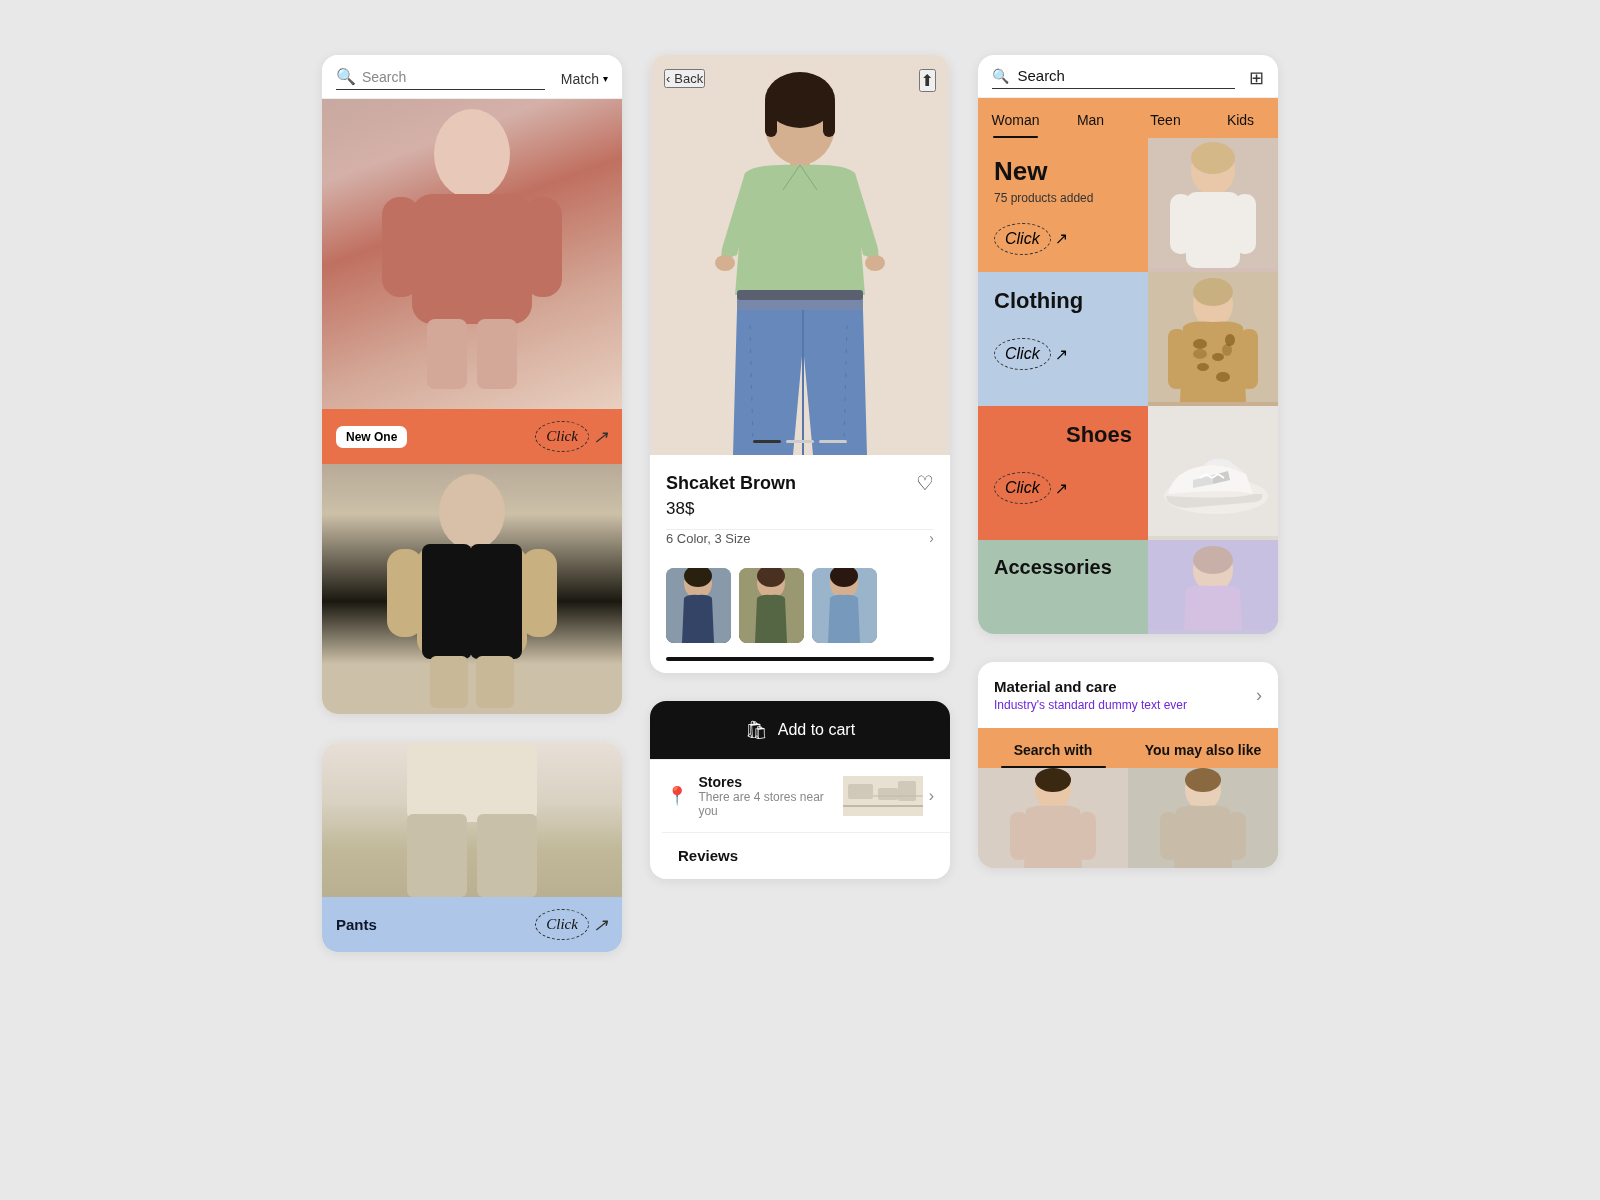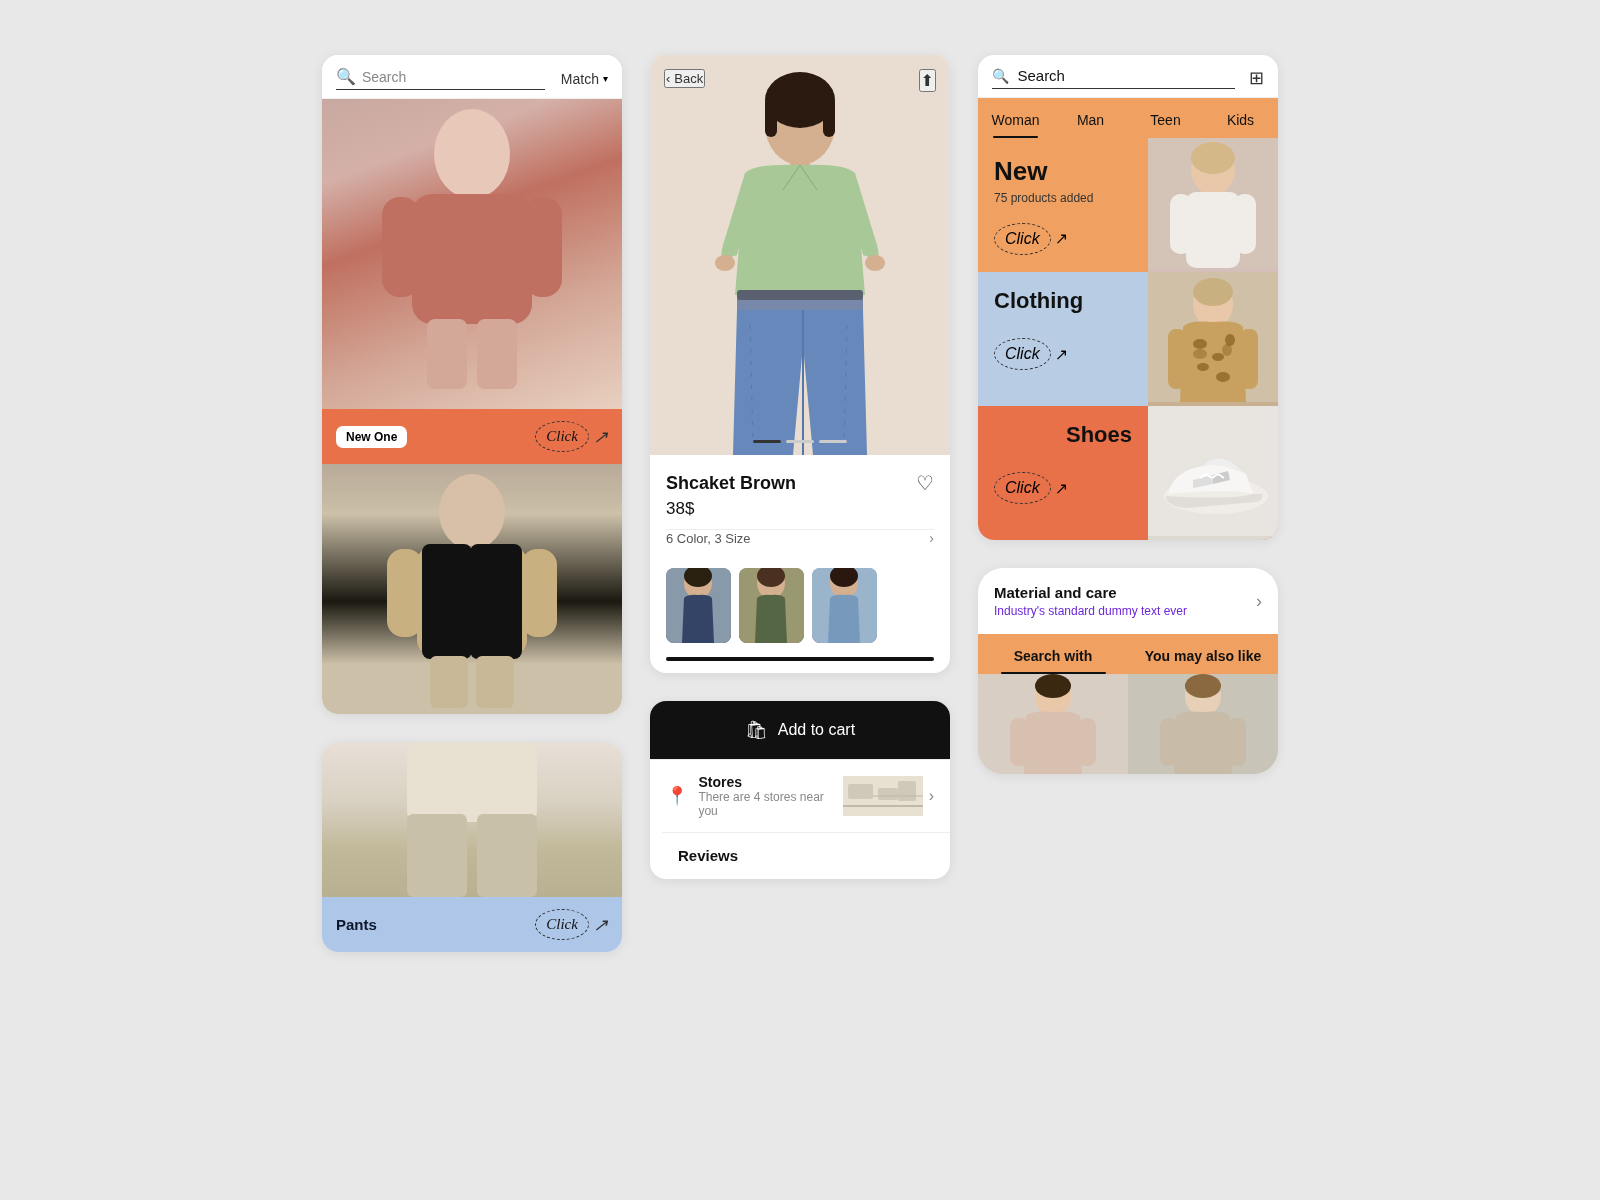--- a/index.html
+++ b/index.html
@@ -516,21 +516,21 @@
     .acc-img {
       width: 130px;
       background: #c8c4e0;
       flex-shrink: 0;
     }
 
     
     .bottom-card {
       margin-top: 28px;
       background: #fff;
-      border-radius: 25px;
+      border-radius: 16px;
       overflow: hidden;
       box-shadow: 0 2px 12px rgba(0,0,0,0.08);
     }
 
     .material-row {
       display: flex;
       justify-content: space-between;
       align-items: center;
       padding: 16px;
     }
@@ -934,20 +934,33 @@
             <path d="M18 90 Q18 100 38 102 L108 96 Q116 94 114 88 L105 88 Q85 94 18 90 Z" fill="#e0dcd8"></path>
 
             <line x1="52" y1="72" x2="58" y2="68" stroke="#fff" stroke-width="2"></line>
             <line x1="58" y1="68" x2="64" y2="72" stroke="#fff" stroke-width="2"></line>
             <line x1="64" y1="72" x2="70" y2="68" stroke="#fff" stroke-width="2"></line>
             <line x1="70" y1="68" x2="76" y2="72" stroke="#fff" stroke-width="2"></line>
           </svg>
         </div>
       </div>
 
+      <div class="acc-section">
+        <div class="acc-section-left">
+          <div class="acc-title">Accessories</div>
+        </div>
+        <div class="acc-img">
+          <svg viewBox="0 0 130 90" width="130" height="90" xmlns="http://www.w3.org/2000/svg">
+            <rect x="0" y="0" width="130" height="90" fill="#c8c0e0"></rect>
+            <ellipse cx="65" cy="30" rx="20" ry="22" fill="#e8d0c0"></ellipse>
+            <ellipse cx="65" cy="20" rx="20" ry="14" fill="#c8b0a8"></ellipse>
+            <path d="M38 50 Q42 44 65 46 Q88 44 92 50 L94 90 L36 90 Z" fill="#d4c0e0"></path>
+          </svg>
+        </div>
+      </div>
     </div>
 
     <div class="bottom-card">
       <div class="material-row">
         <div>
           <div class="material-title">Material and  care</div>
           <div class="material-sub">Industry's standard dummy text ever</div>
         </div>
         <span style="color:#888;font-size:18px;">›</span>
       </div>

